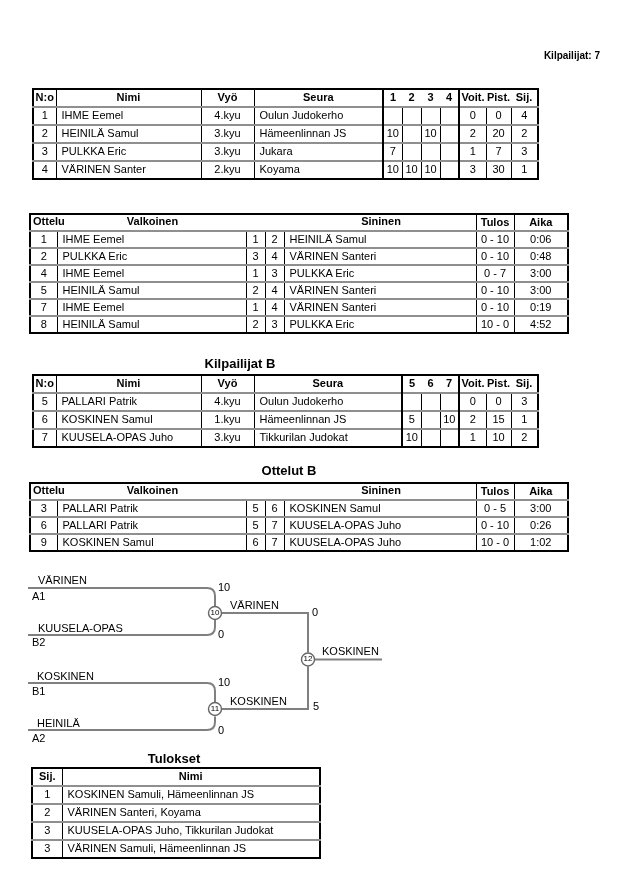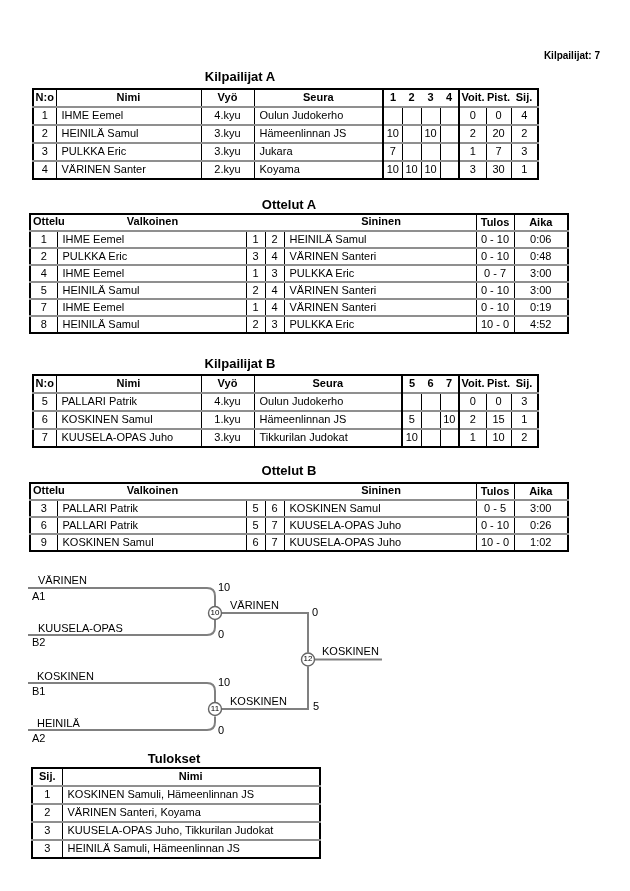--- a/index.html
+++ b/index.html
@@ -43,21 +43,20 @@
   .bcirc{position:absolute;width:14px;height:14px;font-size:8px;line-height:14px;
          text-align:center;}
 </style>
 </head>
 <body>
 
 <div class="page">
 
   <div class="competitors">Kilpailijat: 7</div>
 
-  <div class="sec-title t-poolA">Kilpailijat A</div>
   <table class="pool" style="left:32px;top:88px;width:505px;">
     <colgroup>
         <col style="width:23px">
         <col style="width:145px">
         <col style="width:53px">
         <col style="width:129px">
       <col style="width:19px">
         <col style="width:19px">
         <col style="width:19px">
         <col style="width:19px">
@@ -129,21 +128,20 @@
         <td class="ctr">10</td>
         <td class="ctr">10</td>
         <td class="ctr"></td>
         <td class="ctr thickL">3</td>
         <td class="ctr">30</td>
         <td class="ctr">1</td>
       </tr>
     </tbody>
   </table>
 
-  <div class="sec-title t-matchA">Ottelut A</div>
   <table class="match" style="left:29px;top:213px;width:538px;">
     <colgroup>
         <col style="width:27px">
         <col style="width:189px">
         <col style="width:19px">
         <col style="width:19px">
       <col style="width:192px">
         <col style="width:38px">
         <col style="width:54px">
       </colgroup>
@@ -396,18 +394,18 @@
       <tr>
         <td class="ctr">2</td>
         <td class="lft">VÄRINEN Santeri, Koyama</td>
       </tr>
       <tr>
         <td class="ctr">3</td>
         <td class="lft">KUUSELA-OPAS Juho, Tikkurilan Judokat</td>
       </tr>
       <tr>
         <td class="ctr">3</td>
-        <td class="lft">HEINILÄ Samuli, Hämeenlinnan JS</td>
+        <td class="lft">VÄRINEN Samuli, Hämeenlinnan JS</td>
       </tr>
     </tbody>
   </table>
 
 </div>
 
 </body></html>

